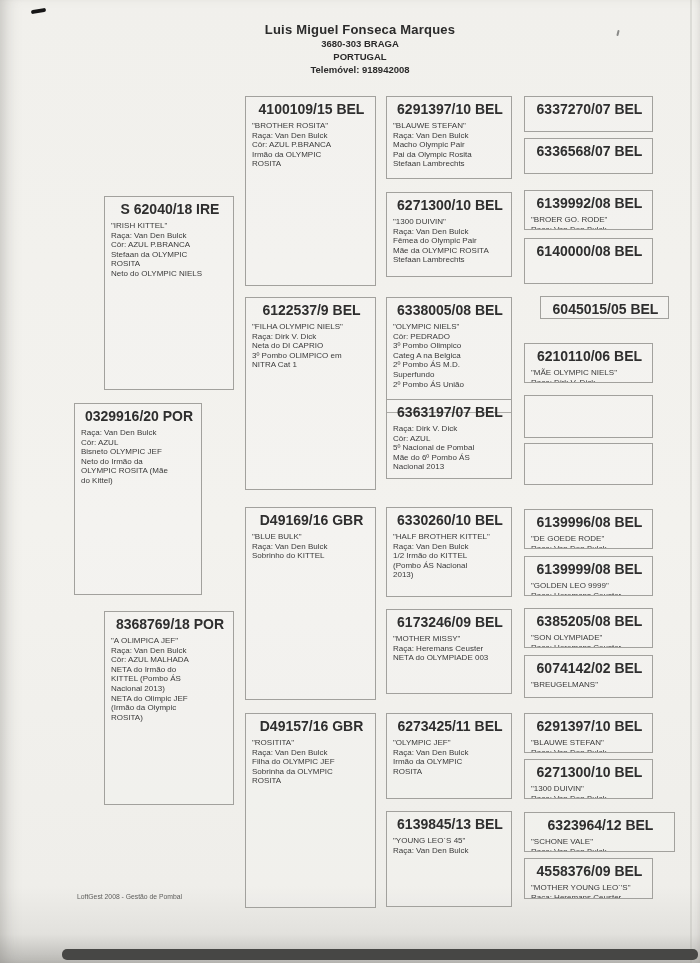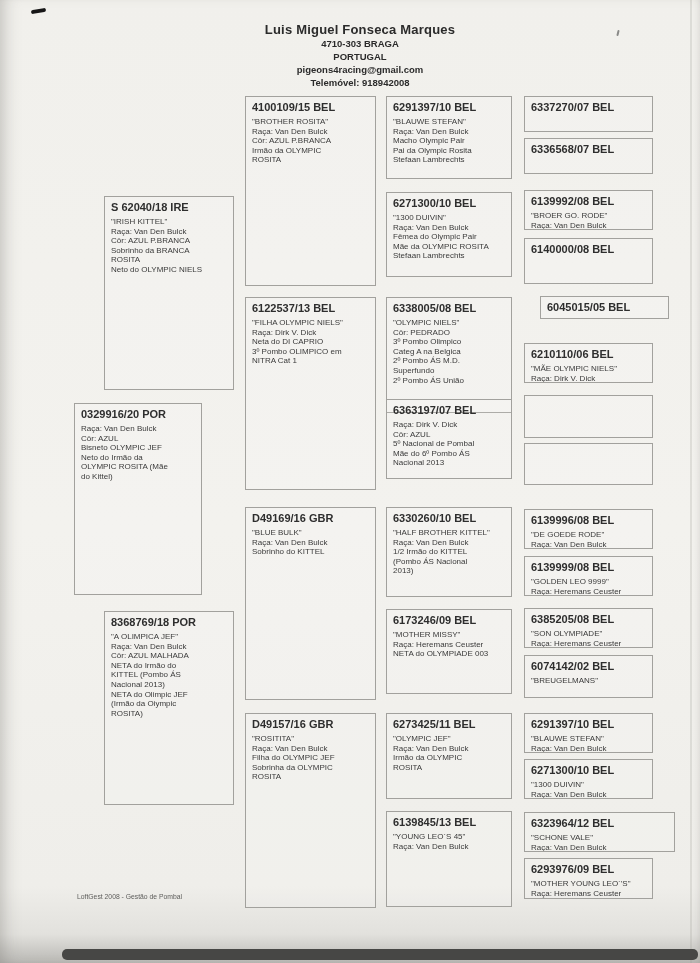--- a/index.html
+++ b/index.html
@@ -9,43 +9,42 @@
     font-family:"Liberation Sans","DejaVu Sans",sans-serif;color:#333;
     box-shadow:inset 14px 0 18px -12px rgba(120,118,112,.45), inset -6px 0 10px -8px rgba(120,118,112,.4);
   }
   .hdr{position:absolute;left:30px;top:22px;width:660px;text-align:center;color:#2b2b2b;}
   .hdr .name{font-size:13px;font-weight:bold;letter-spacing:.2px;}
   .hdr .sub{font-size:9.5px;font-weight:bold;line-height:12px;margin-top:1px;}
   .pbox{
     position:absolute;border:1px solid #a2a19d;background:rgba(255,255,255,.12);
     padding:4px 4px 2px 6px;box-sizing:border-box;overflow:hidden;
   }
-  .ring{font-size:11px;font-weight:bold;color:#2e2e2e;white-space:nowrap;margin-bottom:4px;}
+  .ring{font-size:14px;font-weight:bold;color:#2e2e2e;white-space:nowrap;margin-bottom:4px;text-align:center;}
   .plines{font-size:8px;line-height:9.6px;color:#3a3a3a;}
   .pline{white-space:nowrap;}
   .footer{position:absolute;left:77px;top:893px;font-size:6.8px;color:#5d5d5b;}
   .mark-dash{position:absolute;left:31px;top:9px;width:15px;height:4px;background:#161616;border-radius:2px;transform:rotate(-9deg);}
   .mark-tick{position:absolute;left:617px;top:30px;width:2px;height:6px;background:#8a8a88;border-radius:1px;transform:rotate(14deg);}
   .scan-bar{position:absolute;left:62px;top:949px;width:636px;height:11px;background:#474745;border-radius:5px;}
   .edge-line{position:absolute;left:690px;top:0;width:2px;height:963px;background:rgba(160,158,152,.25);}
 </style>
 </head>
 <body>
 
 <div id="page">
 
   <div class="mark-dash"></div>
   <div class="mark-tick"></div>
   <div class="edge-line"></div>
 
   <div class="hdr">
     <div class="name">Luis Miguel Fonseca Marques</div>
-    <div class="sub">4710-303 BRAGA</div>
+    <div class="sub">3680-303 BRAGA</div>
     <div class="sub">PORTUGAL</div>
-    <div class="sub">pigeons4racing@gmail.com</div>
     <div class="sub">Telemóvel: 918942008</div>
   </div>
 
   <div class="pbox" style="left:74px;top:403px;width:128px;height:192px">
     <div class="ring">0329916/20 POR</div>
     <div class="plines">
         <div class="pline">Raça: Van Den Bulck</div>
         <div class="pline">Côr: AZUL</div>
         <div class="pline">Bisneto OLYMPIC JEF</div>
         <div class="pline">Neto do Irmão da</div>
@@ -53,21 +52,21 @@
         <div class="pline">do Kittel)</div>
       </div>
   </div>
 
   <div class="pbox" style="left:104px;top:196px;width:130px;height:194px">
     <div class="ring">S 62040/18 IRE</div>
     <div class="plines">
         <div class="pline">"IRISH KITTEL"</div>
         <div class="pline">Raça: Van Den Bulck</div>
         <div class="pline">Côr: AZUL P.BRANCA</div>
-        <div class="pline">Sobrinho da BRANCA</div>
+        <div class="pline">Stefaan da OLYMPIC</div>
         <div class="pline">ROSITA</div>
         <div class="pline">Neto do OLYMPIC NIELS</div>
       </div>
   </div>
   <div class="pbox" style="left:104px;top:611px;width:130px;height:194px">
     <div class="ring">8368769/18 POR</div>
     <div class="plines">
         <div class="pline">"A OLIMPICA JEF"</div>
         <div class="pline">Raça: Van Den Bulck</div>
         <div class="pline">Côr: AZUL MALHADA</div>
@@ -84,21 +83,21 @@
     <div class="ring">4100109/15 BEL</div>
     <div class="plines">
         <div class="pline">"BROTHER ROSITA"</div>
         <div class="pline">Raça: Van Den Bulck</div>
         <div class="pline">Côr: AZUL P.BRANCA</div>
         <div class="pline">Irmão da OLYMPIC</div>
         <div class="pline">ROSITA</div>
       </div>
   </div>
   <div class="pbox" style="left:245px;top:297px;width:131px;height:193px">
-    <div class="ring">6122537/13 BEL</div>
+    <div class="ring">6122537/9 BEL</div>
     <div class="plines">
         <div class="pline">"FILHA OLYMPIC NIELS"</div>
         <div class="pline">Raça: Dirk V. Dick</div>
         <div class="pline">Neta do DI CAPRIO</div>
         <div class="pline">3º Pombo OLIMPICO em</div>
         <div class="pline">NITRA Cat 1</div>
       </div>
   </div>
   <div class="pbox" style="left:245px;top:507px;width:131px;height:193px">
     <div class="ring">D49169/16 GBR</div>
@@ -279,21 +278,21 @@
       </div>
   </div>
   <div class="pbox" style="left:524px;top:812px;width:151px;height:40px">
     <div class="ring">6323964/12 BEL</div>
     <div class="plines">
         <div class="pline">"SCHONE VALE"</div>
         <div class="pline">Raça: Van Den Bulck</div>
       </div>
   </div>
   <div class="pbox" style="left:524px;top:858px;width:129px;height:41px">
-    <div class="ring">6293976/09 BEL</div>
+    <div class="ring">4558376/09 BEL</div>
     <div class="plines">
         <div class="pline">"MOTHER YOUNG LEO´'S"</div>
         <div class="pline">Raça: Heremans Ceuster</div>
       </div>
   </div>
 
   <div class="footer">LoftGest 2008 - Gestão de Pombal</div>
   <div class="scan-bar"></div>
 </div>
 

